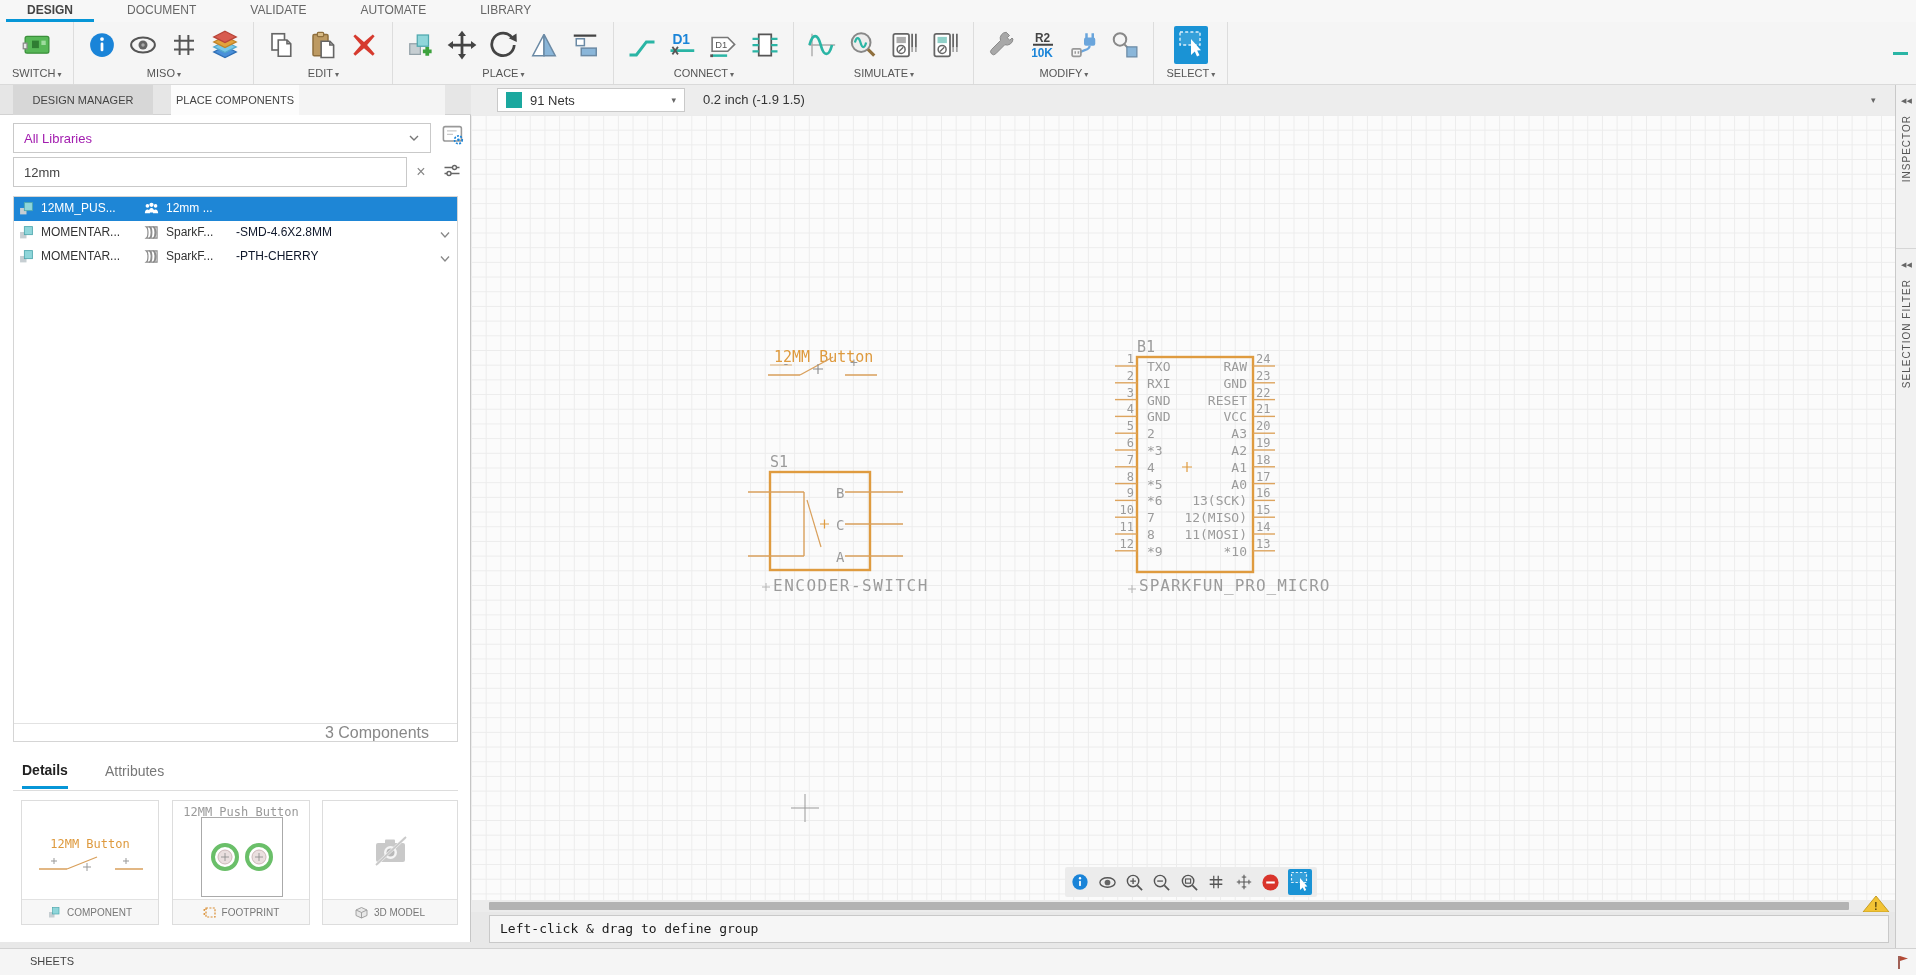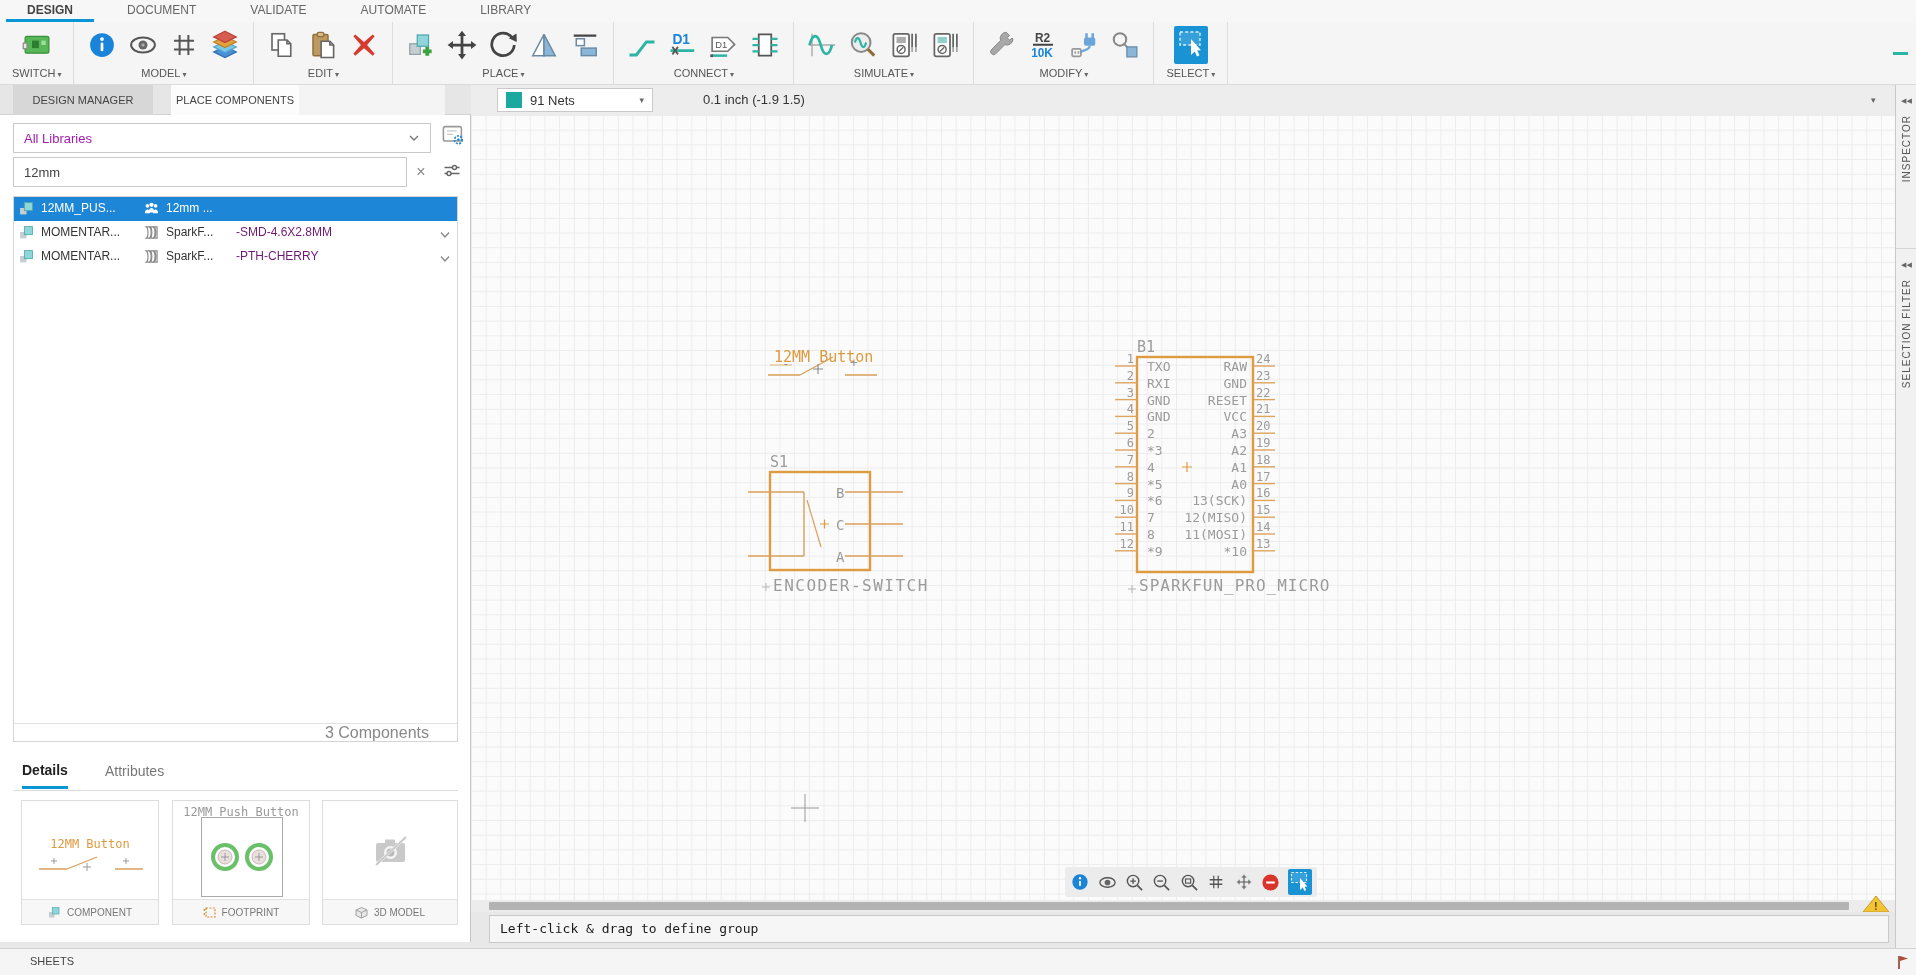--- a/index.html
+++ b/index.html
@@ -25,21 +25,21 @@
   .sel-btn{width:34px;height:38px;background:#1a93d5;border-radius:2px;display:flex;align-items:center;justify-content:center;}
   #overflow-dash{position:absolute;right:8px;top:30px;width:15px;height:3px;background:#2ab5a5;}
 
   
   #subbar{position:absolute;left:0;top:85px;width:1916px;height:30px;background:#e6e6e6;border-bottom:1px solid #d2d2d2;}
   .ptab{position:absolute;top:0;height:30px;font-size:11px;color:#444;display:flex;align-items:center;justify-content:center;}
   #tab-dm{left:13px;width:140px;background:#d7d7d7;}
   #tab-pc{left:171px;width:128px;background:#fcfcfc;}
   #tab-ghost{left:299px;width:146px;background:#f4f4f4;}
   #canvas-subbar{position:absolute;left:471px;top:0;width:1424px;height:30px;background:#ededed;}
-  #nets-box{position:absolute;left:26px;top:3px;width:156px;height:24px;background:#fff;border:1px solid #c9c9c9;display:flex;align-items:center;gap:8px;padding:8px 8px;font-size:13px;color:#333;}
+  #nets-box{position:absolute;left:26px;top:3px;width:188px;height:24px;background:#fff;border:1px solid #c9c9c9;display:flex;align-items:center;gap:8px;padding:8px 8px;font-size:13px;color:#333;}
   #nets-swatch{width:16px;height:16px;background:#1ba89f;}
   #nets-caret{margin-left:auto;font-size:9px;color:#666;}
   #grid-coords{position:absolute;left:232px;top:0;height:30px;line-height:30px;font-size:13px;color:#333;}
   #cmdline{position:absolute;left:374px;top:4px;width:1043px;height:22px;background:#fff;border:1px solid #cfcfcf;font-size:13px;color:#333;padding:0 22px 0 8px;font-family:"Liberation Sans",sans-serif;}
   #cmdline::placeholder{color:#9a9a9a;}
   #cmd-caret{position:absolute;left:1400px;top:10px;font-size:9px;color:#666;}
 
   
   #left-panel{position:absolute;left:0;top:115px;width:471px;height:827px;background:#fff;border-right:1px solid #c6c6c6;}
   #lib-select{position:absolute;left:13px;top:8px;width:418px;height:30px;background:#fff;border:1px solid #c9c9c9;display:flex;align-items:center;font-size:13px;color:#a21caf;padding:0 10px;}
@@ -51,21 +51,21 @@
 
   #tablebox{position:absolute;left:13px;top:81px;width:445px;height:546px;border:1px solid #d5d5d5;background:#fff;}
   #thead{position:relative;height:22px;background:#ececec;border-bottom:1px solid #d8d8d8;font-size:12px;color:#444;}
   .crow{position:relative;height:24px;font-size:12px;color:#333;}
   .crow.sel{background:#1e86d6;color:#fff;}
   .col-icon{position:absolute;left:5px;top:4px;width:16px;height:16px;}
   .col-comp{position:absolute;left:27px;top:4px;white-space:nowrap;}
   .col-libicon{position:absolute;left:130px;top:4px;width:16px;height:16px;color:#8a8a8a;}
   .crow.sel .col-libicon{color:#fff;}
   .col-lib{position:absolute;left:152px;top:4px;white-space:nowrap;}
-  .col-var{position:absolute;left:222px;top:4px;white-space:nowrap;color:#701a75;}
+  .col-var{position:absolute;left:222px;top:4px;white-space:nowrap;color:#0f172a;}
   .crow.sel .col-var{color:#fff;}
   .col-chev{position:absolute;right:6px;top:7px;}
   .h-comp{position:absolute;left:12px;top:4px;}
   .h-sort{font-size:10px;color:#666;margin-left:4px;}
   .h-lib{position:absolute;left:129px;top:4px;}
   .h-var{position:absolute;left:222px;top:4px;}
   #count-row{position:absolute;left:0;bottom:0;width:443px;height:18px;border-top:1px solid #e2e2e2;font-size:16px;color:#888;text-align:right;padding-right:28px;line-height:17px;background:#fff;}
 
   #details-tabs{position:absolute;left:13px;top:643px;width:445px;height:32px;}
   #tab-details{position:absolute;left:9px;top:4px;font-size:14px;font-weight:bold;color:#222;padding-bottom:8px;border-bottom:3px solid #0696d7;}
@@ -157,21 +157,21 @@
           </button>
         <button class="tbtn">
             <svg class="i30" viewBox="0 0 24 24">
               <polygon points="12,13 21,17.5 12,22 3,17.5" fill="#4a90d9" stroke="#2f6fb5"></polygon>
               <polygon points="12,9 21,13.5 12,18 3,13.5" fill="#79c8e8" stroke="#53a8cc"></polygon>
               <polygon points="12,5 21,9.5 12,14 3,9.5" fill="#e3a23c" stroke="#c08428"></polygon>
               <polygon points="12,1 21,5.5 12,10 3,5.5" fill="#d85c50" stroke="#b84438"></polygon>
             </svg>
           </button>
       </div>
-      <div class="tlabel"><span>MODEL</span><span class="caret">▾</span></div>
+      <div class="tlabel"><span>MISO</span><span class="caret">▾</span></div>
     </div>
     <div class="tgroup">
       <div class="ticons">
         <button class="tbtn">
             <svg class="i30" viewBox="0 0 24 24">
               <rect x="4" y="3" width="10" height="13" fill="#fff" stroke="#666" stroke-width="1.3"></rect>
               <path d="M9 8h7l3 3v10H9z" fill="#fff" stroke="#666" stroke-width="1.3"></path>
               <path d="M16 8v3h3" fill="none" stroke="#666" stroke-width="1.3"></path>
             </svg>
           </button>
@@ -356,21 +356,21 @@
     <div id="tab-pc" class="ptab">
         <span>PLACE COMPONENTS</span>
       </div>
     <div id="tab-ghost" class="ptab"></div>
     <div id="canvas-subbar">
       <div id="nets-box">
         <span id="nets-swatch"></span>
         <span>91 Nets</span>
         <span id="nets-caret">▾</span>
       </div>
-      <span id="grid-coords">0.1 inch (-1.9 1.5)</span>
+      <span id="grid-coords">0.2 inch (-1.9 1.5)</span>
       <span id="cmd-caret">▾</span>
     </div>
   </div>
 
   <div id="left-panel">
     <div id="lib-select">
       <span>All Libraries</span>
       <svg class="chev" width="12" height="8" viewBox="0 0 12 8">
           <polyline points="2,2 6,6 10,2" fill="none" stroke="#777" stroke-width="1.4"></polyline>
         </svg>

